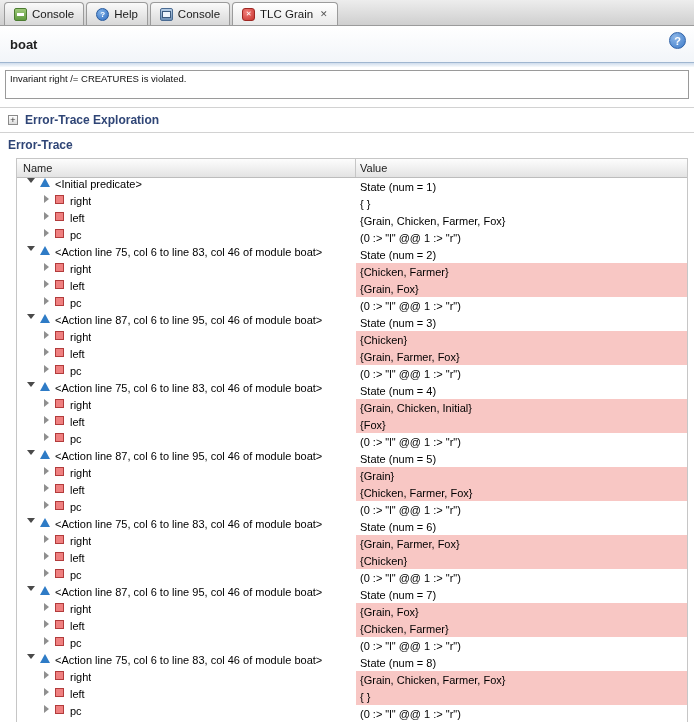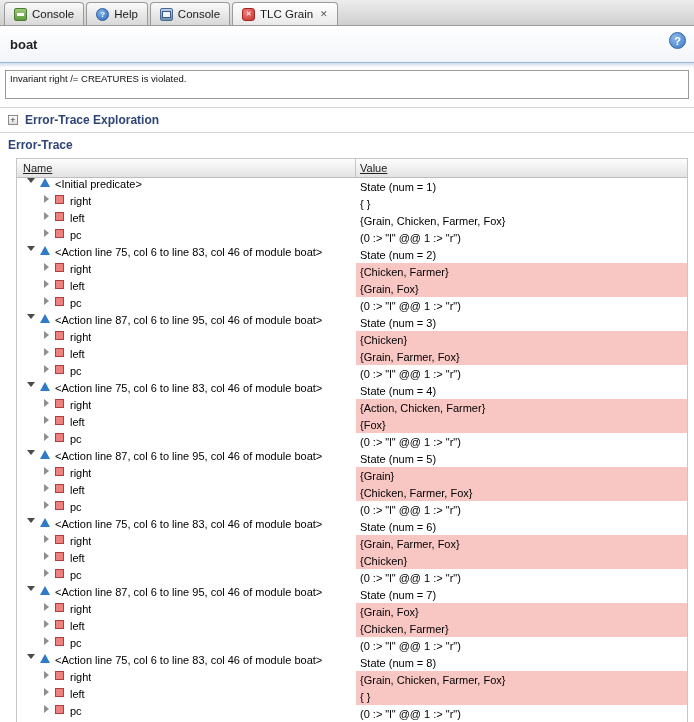--- a/index.html
+++ b/index.html
@@ -63,21 +63,21 @@
     font-size:9px;line-height:8px;text-align:center;color:#333;cursor:default;
   }
   .section-title{font-weight:bold;font-size:12px;color:#2f4576;}
   
   .tree-table{margin:1px 6px 0 16px;border:1px solid #c6c6c6;border-bottom:none;background:#fff;}
   .table-head{
     display:flex;height:18px;font-size:11px;color:#222;
     background:linear-gradient(180deg,#fdfdfd,#e3e3e3);
     border-bottom:1px solid #bcbcbc;
   }
-  .th{display:flex;align-items:center;box-sizing:border-box;text-decoration:underline;}
+  .th{display:flex;align-items:center;box-sizing:border-box;}
   .th.name{width:339px;padding-left:6px;border-right:1px solid #c6c6c6;flex:none;}
   .th.value{flex:1;padding-left:4px;text-align:right;}
   .tree-row{display:flex;height:17px;font-size:11px;color:#000;}
   .name-cell{
     width:339px;flex:none;box-sizing:border-box;display:flex;align-items:flex-start;
     overflow:hidden;white-space:nowrap;
   }
   .state-row .name-cell{padding-left:10px;}
   .var-row  .name-cell{padding-left:27px;}
   .value-cell{flex:1;display:flex;align-items:center;padding-left:4px;overflow:hidden;white-space:nowrap;}
@@ -256,21 +256,21 @@
             <span class="row-label">&lt;Action line 75, col 6 to line 83, col 46 of module boat&gt;</span>
           </div>
           <div class="value-cell">State (num = 4)</div>
         </div>
         <div class="tree-row var-row">
           <div class="name-cell">
             <span class="arrow right-arrow"></span>
             <span class="var-icon"></span>
             <span class="row-label">right</span>
           </div>
-          <div class="value-cell changed">{Action, Chicken, Farmer}</div>
+          <div class="value-cell changed">{Grain, Chicken, Initial}</div>
         </div>
         <div class="tree-row var-row">
           <div class="name-cell">
             <span class="arrow right-arrow"></span>
             <span class="var-icon"></span>
             <span class="row-label">left</span>
           </div>
           <div class="value-cell changed">{Fox}</div>
         </div>
         <div class="tree-row var-row">

